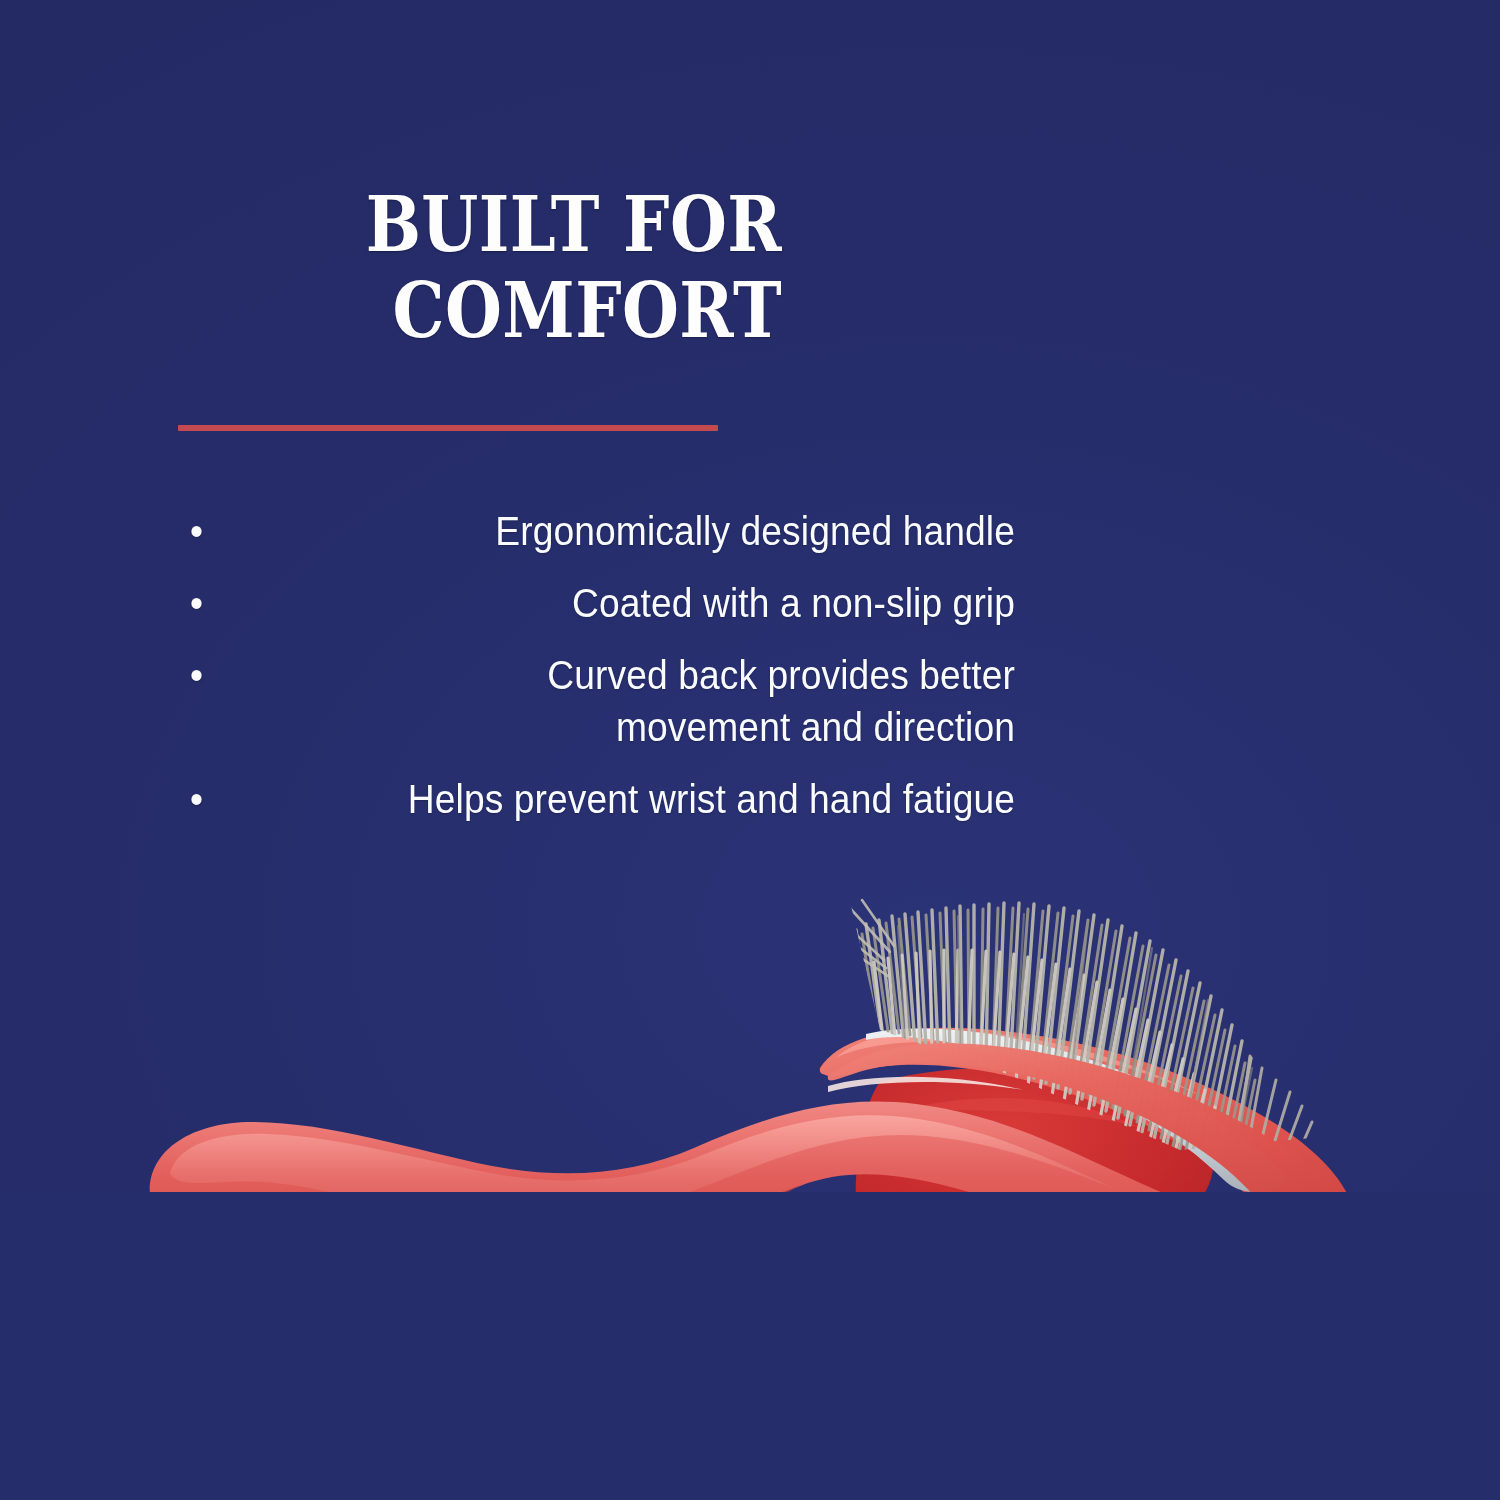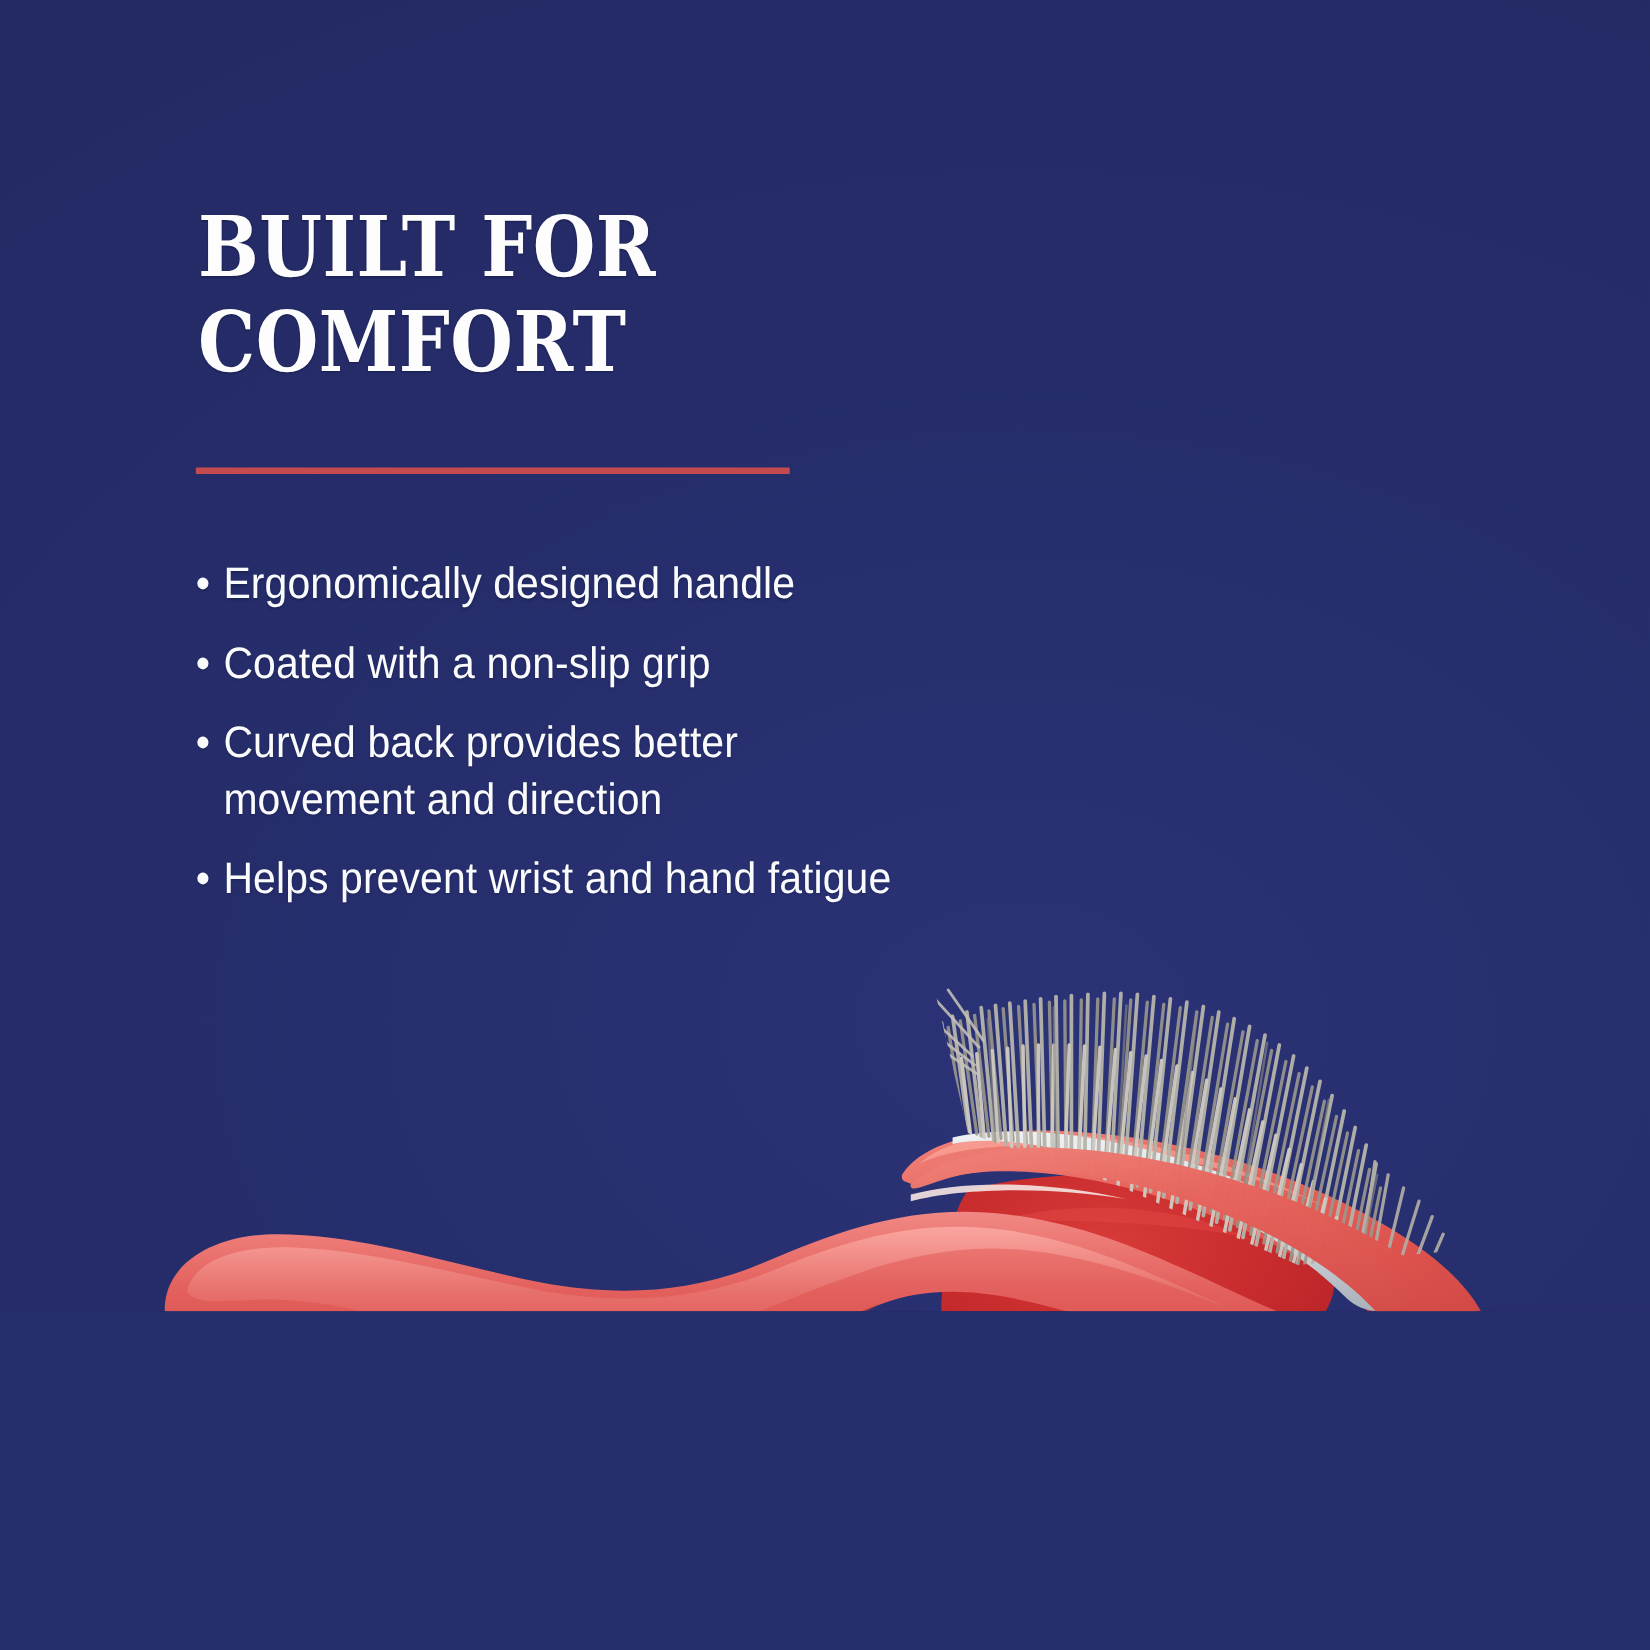--- a/index.html
+++ b/index.html
@@ -8,20 +8,21 @@
     padding: 0;
     background: #262d6b;
   }
   #page {
     position: relative;
     width: 1500px;
     height: 1192px;
     overflow: hidden;
     background: #262d6b;
     font-family: "Liberation Sans", sans-serif;
+    text-align: right;
     -webkit-font-smoothing: antialiased;
   }
 
   
   .bg {
     position: absolute;
     inset: 0;
     background:
       radial-gradient(ellipse 1500px 1100px at 62% 78%, #2b3377 0%, #262d6b 48%, #232a64 100%);
   }

